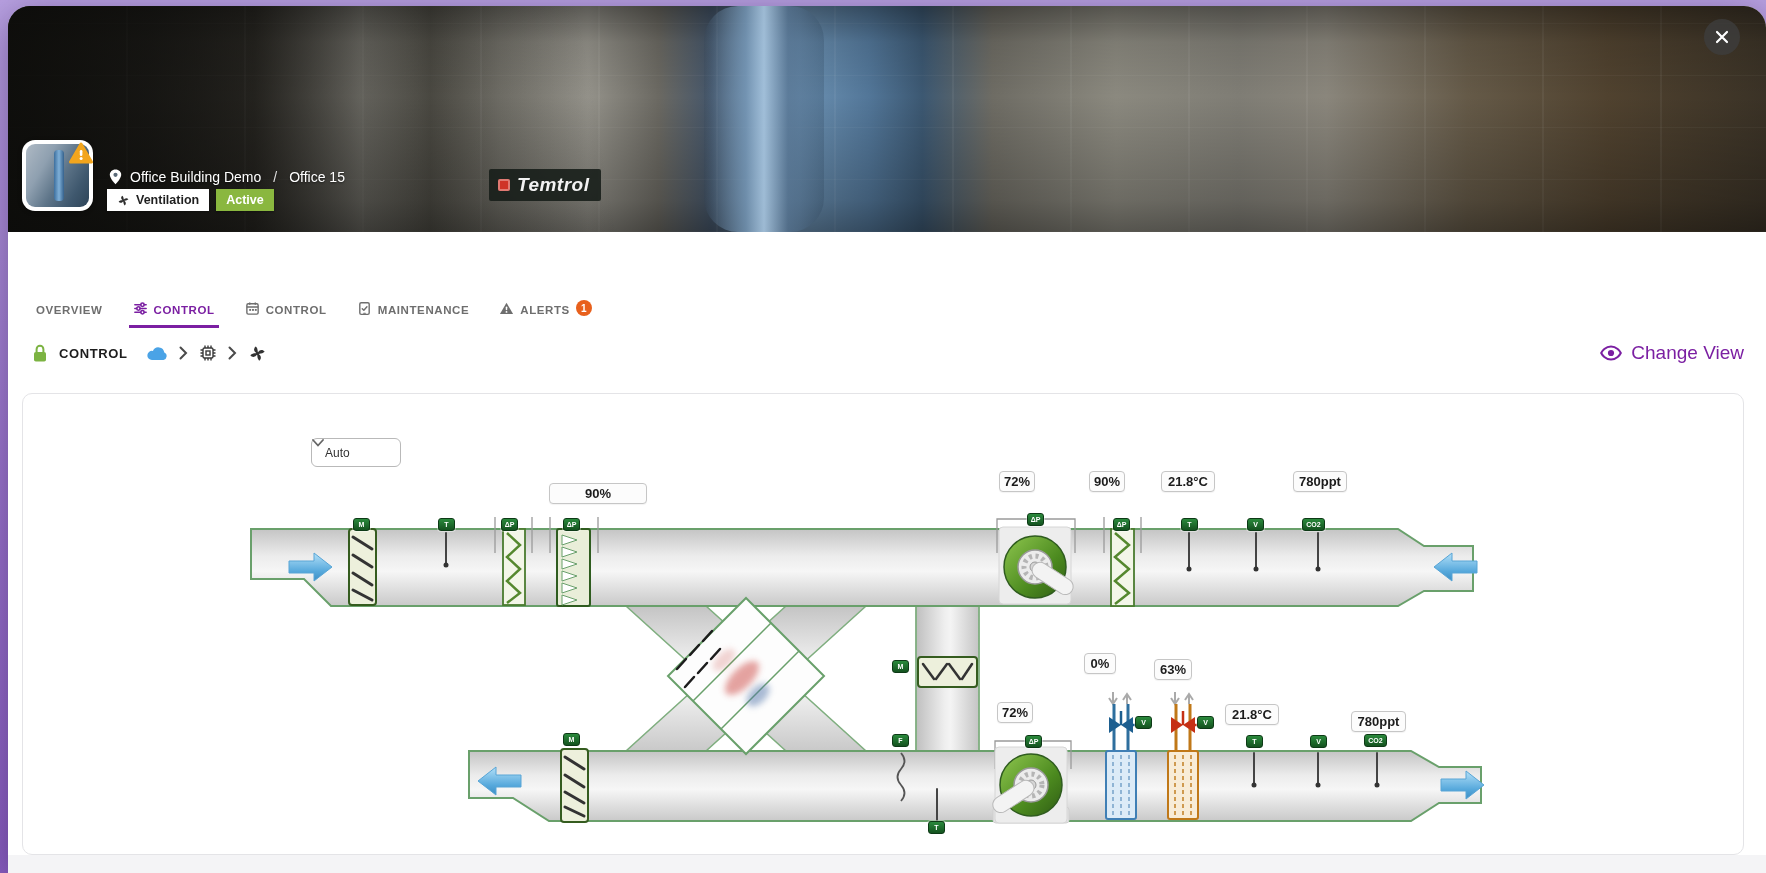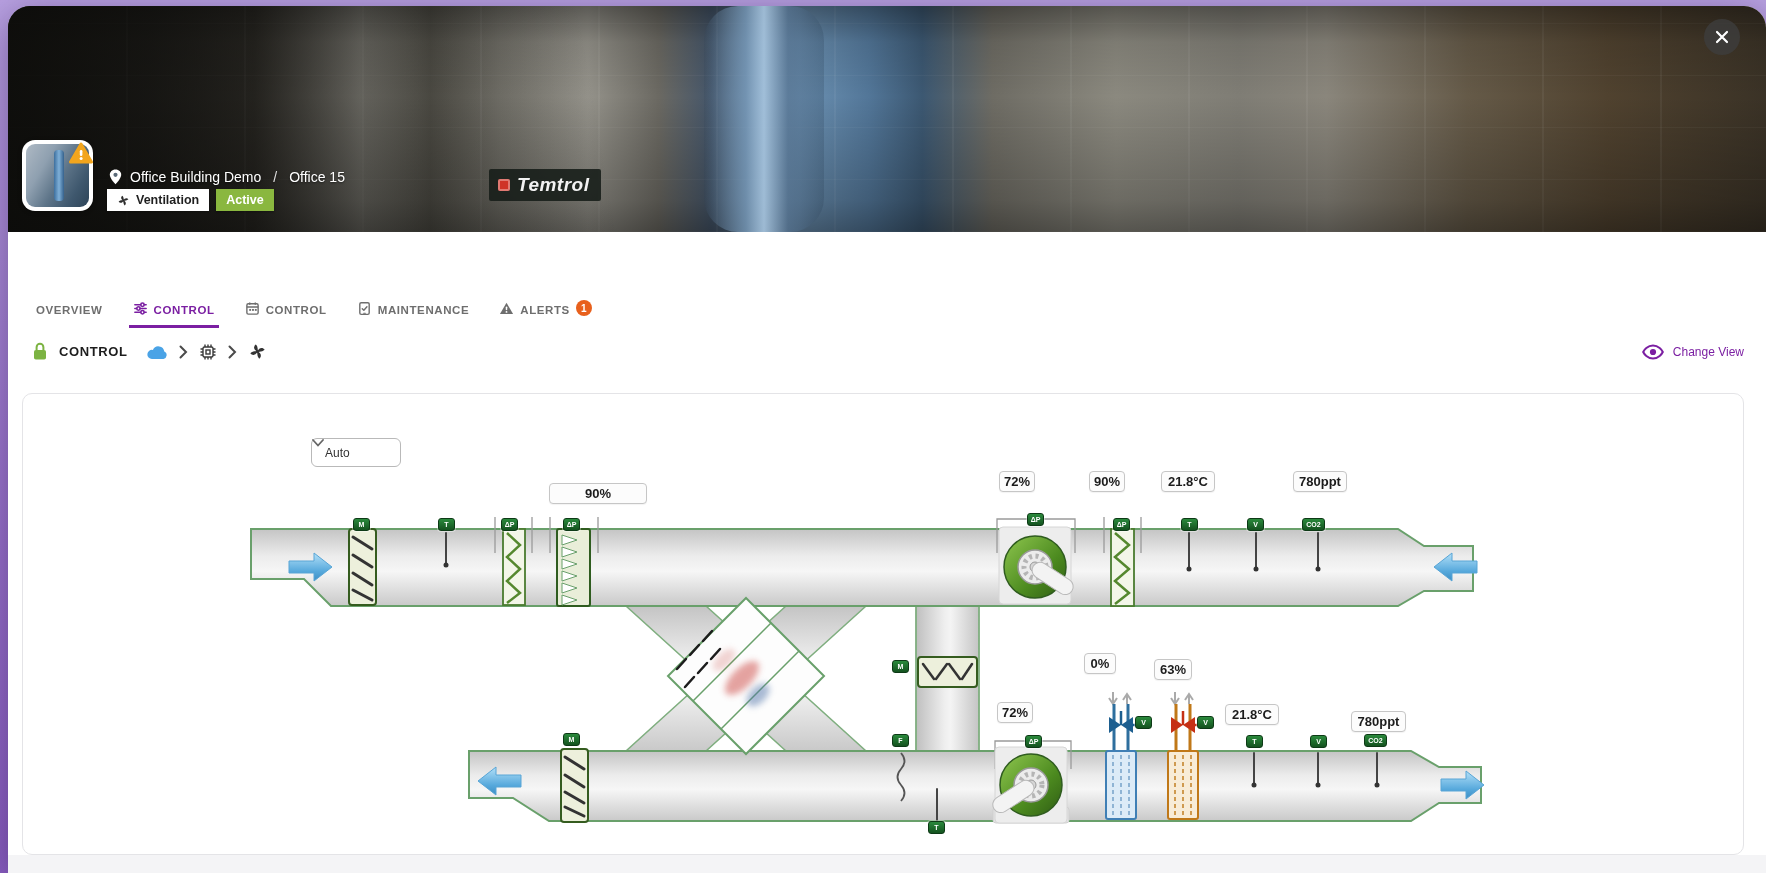--- a/index.html
+++ b/index.html
@@ -59,21 +59,21 @@
     letter-spacing:.6px; padding:2px 4px 9px 4px; border-bottom:3px solid transparent; cursor:pointer; background:none; border-top:none; border-left:none; border-right:none; font-family:inherit; }
   .tab.active { color:var(--purple,#7b1fa2); border-bottom-color:var(--purple,#7b1fa2); }
   .tab-badge { display:inline-flex; align-items:center; justify-content:center; width:16px; height:16px;
     border-radius:50%; background:var(--alert-orange,#e8601c); color:#fff; font-size:10px; font-weight:700; letter-spacing:0; }
 
   
   .toolbar { position:absolute; left:24px; top:336px; width:1712px; display:flex; align-items:center; justify-content:space-between; }
   .tool-left { display:flex; align-items:center; gap:11px; }
   .secure-label { font-size:13px; font-weight:700; letter-spacing:.6px; color:#1d1d1d; margin-right:8px; }
   .change-view { display:flex; align-items:center; gap:9px; color:var(--purple,#7b1fa2);
-    font-size:12px; font-weight:500; cursor:pointer; background:none; border:none; font-family:inherit; }
+    font-size:19px; font-weight:500; cursor:pointer; background:none; border:none; font-family:inherit; }
 
   
   .panel { position:absolute; left:14px; top:387px; width:1722px; height:462px; background:#fff;
     border:1px solid #e4e4e7; border-radius:10px; }
   .panel svg { position:absolute; left:0; top:0; }
   .mode-select { position:absolute; left:288px; top:44px; width:90px; height:29px; background:#fff;
     border:1px solid #b9b9b9; border-radius:6px; display:flex; align-items:center; justify-content:space-between;
     padding:0 10px 0 13px; font-size:12px; color:#333; cursor:pointer; }
   .value-chip { position:absolute; height:21px; background:#fcfcfc; border:1px solid #c6c6c6; border-radius:4px;
     font-size:13px; font-weight:600; line-height:19px; text-align:center; color:#1c1c1c;

